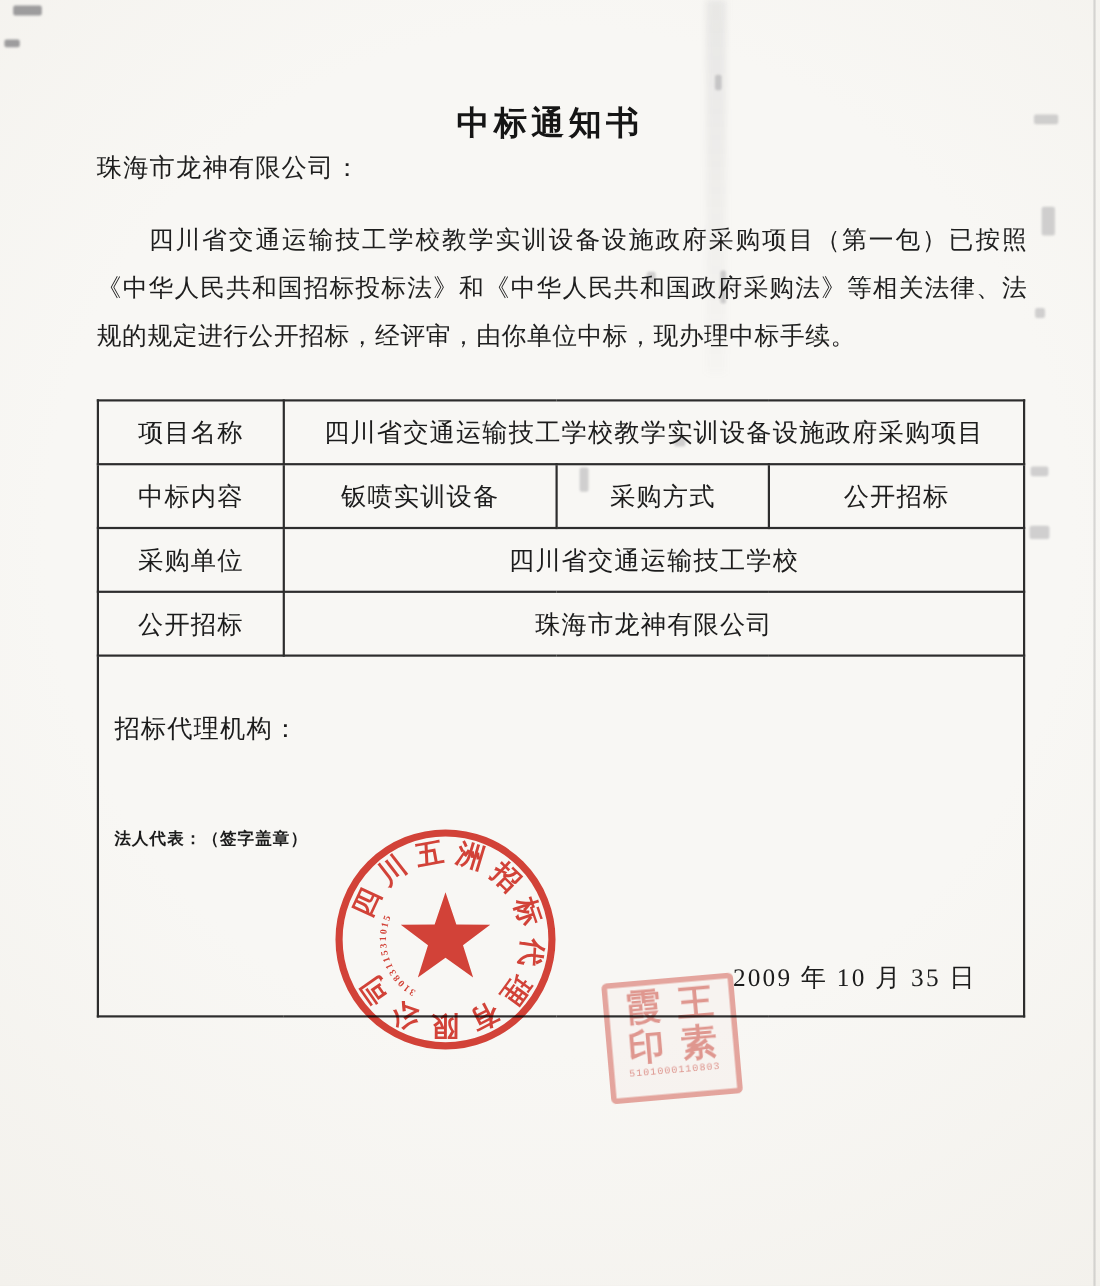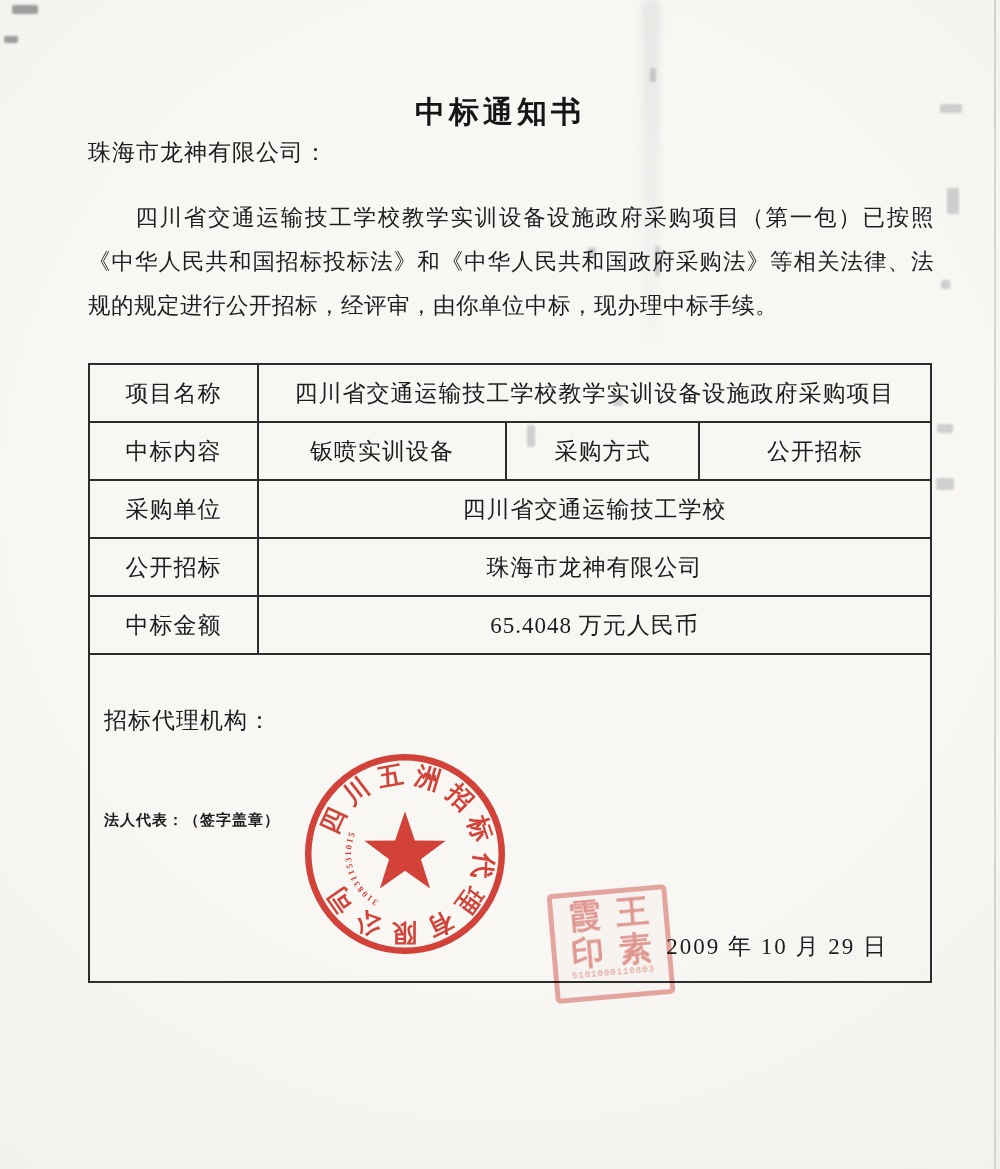--- a/index.html
+++ b/index.html
@@ -127,29 +127,25 @@
     </tr>
     <tr>
       <td>采购单位</td>
       <td colspan="3">四川省交通运输技工学校</td>
     </tr>
     <tr>
       <td>公开招标</td>
       <td colspan="3">珠海市龙神有限公司</td>
     </tr>
     <tr>
-      <td>中标金额</td>
-      <td colspan="3">65.4048 万元人民币</td>
-    </tr>
-    <tr>
       <td colspan="4" class="footer-cell">
         <div class="footer-box">
           <div class="agency-label">招标代理机构：</div>
           <div class="rep-label">法人代表：（签字盖章）</div>
-          <div class="date-line">2009 年 10 月 29 日</div>
+          <div class="date-line">2009 年 10 月 35 日</div>
         </div>
       </td>
     </tr>
   </tbody>
     </table>
 
   <div class="round-stamp">
     <svg viewBox="0 0 230 230" xmlns="http://www.w3.org/2000/svg">
       <circle cx="115" cy="115" r="104" fill="none" stroke-width="7" stroke="#d5362b"></circle>
       <polygon points="115,69 125.6,100.4 158.7,100.8 132.1,120.6 142,152.2 115,133 88,152.2 97.9,120.6 71.3,100.8 104.4,100.4" fill="#d5362b"></polygon>

